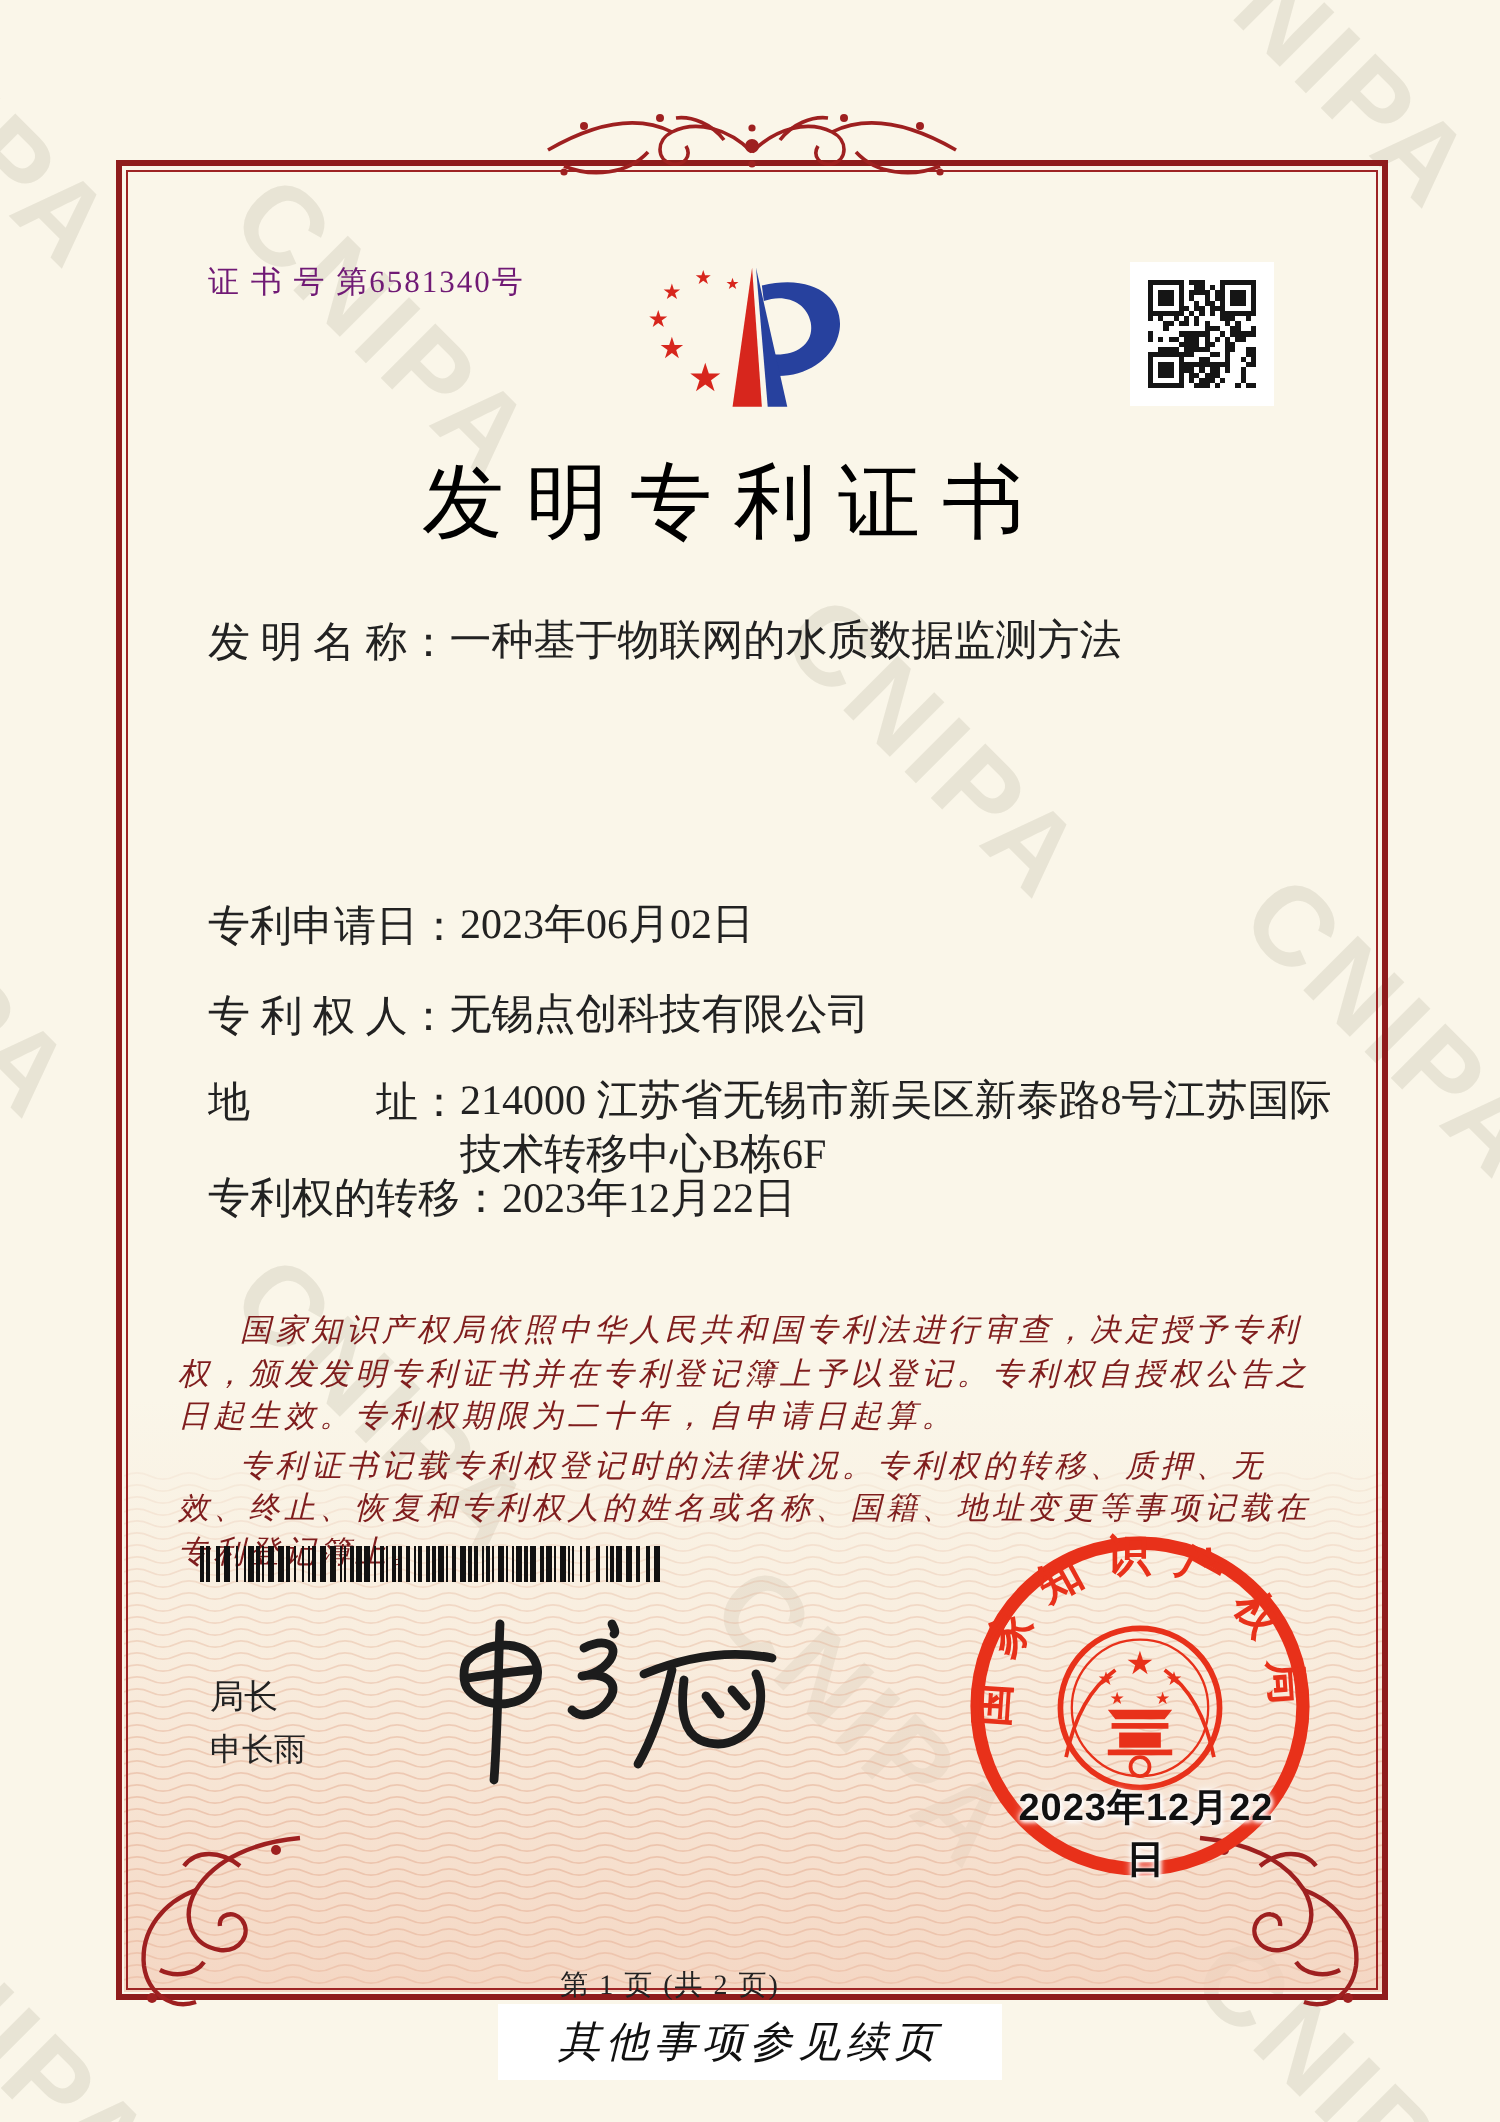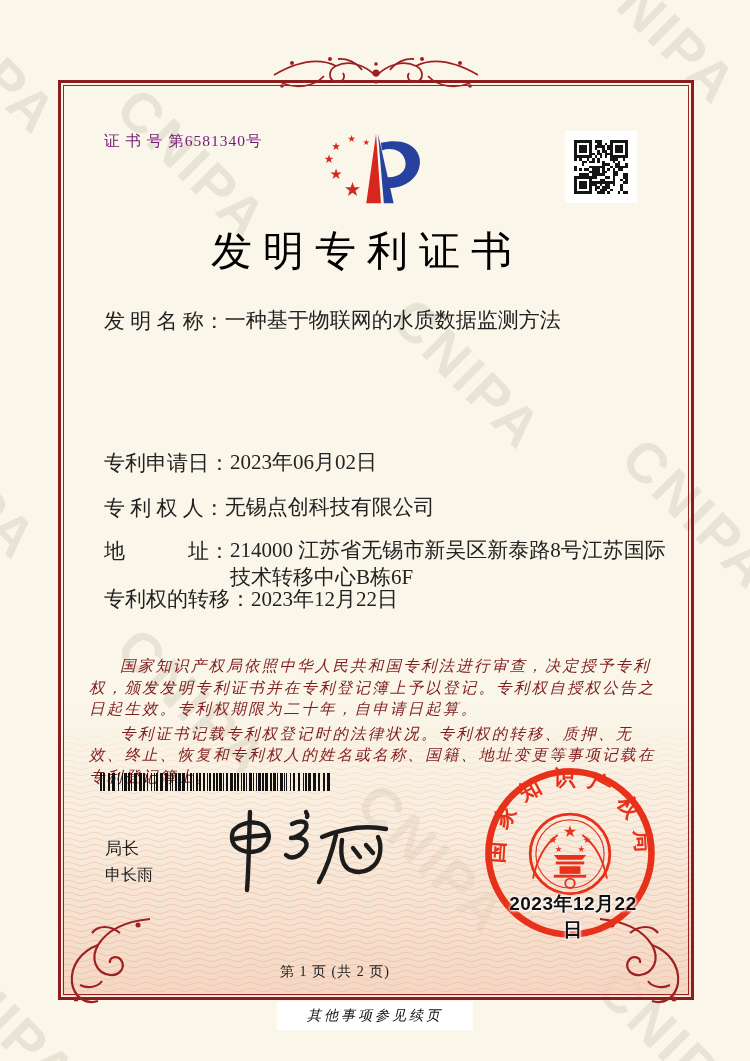--- a/index.html
+++ b/index.html
@@ -44,24 +44,24 @@
              font-size:17px;color:#222;}
   .sig-name{position:absolute;left:105px;top:865px;font-family:"Liberation Sans","DejaVu Sans",sans-serif;
             font-size:16px;color:#222;}
   .signature{position:absolute;left:222px;top:804px;width:175px;height:92px;}
 
   .seal{position:absolute;left:480px;top:763px;width:180px;height:180px;}
   .seal-date{position:absolute;left:503px;top:891px;width:140px;text-align:center;
       font-family:"Liberation Sans","DejaVu Sans",sans-serif;font-weight:bold;font-size:19px;color:#111;
       text-shadow:0 0 2px #fff,0 0 4px #fff,1px 1px 2px #fff;letter-spacing:0.5px;}
 
-  .page-info{position:absolute;left:0;top:963px;width:670px;text-align:center;font-size:14px;color:#222;
+  .page-info{position:absolute;left:0;top:984px;width:670px;text-align:center;font-size:14px;color:#222;
              letter-spacing:1px;}
   .cont-box{position:absolute;left:50%;top:1002px;transform:translateX(-50%);background:#ffffff;
-            padding:5px 30px;font-size:14px;font-style:italic;letter-spacing:3px;color:#111;white-space:nowrap;}
+            padding:5px 30px;font-size:21px;font-style:italic;letter-spacing:3px;color:#111;white-space:nowrap;}
 </style>
 </head>
 <body>
 
 <div class="page">
 
   <div class="wm" style="left:-60px;top:-30px">CNIPA</div>
   <div class="wm" style="left:620px;top:-60px">CNIPA</div>
   <div class="wm" style="left:150px;top:75px">CNIPA</div>
   <div class="wm" style="left:425px;top:285px">CNIPA</div>

